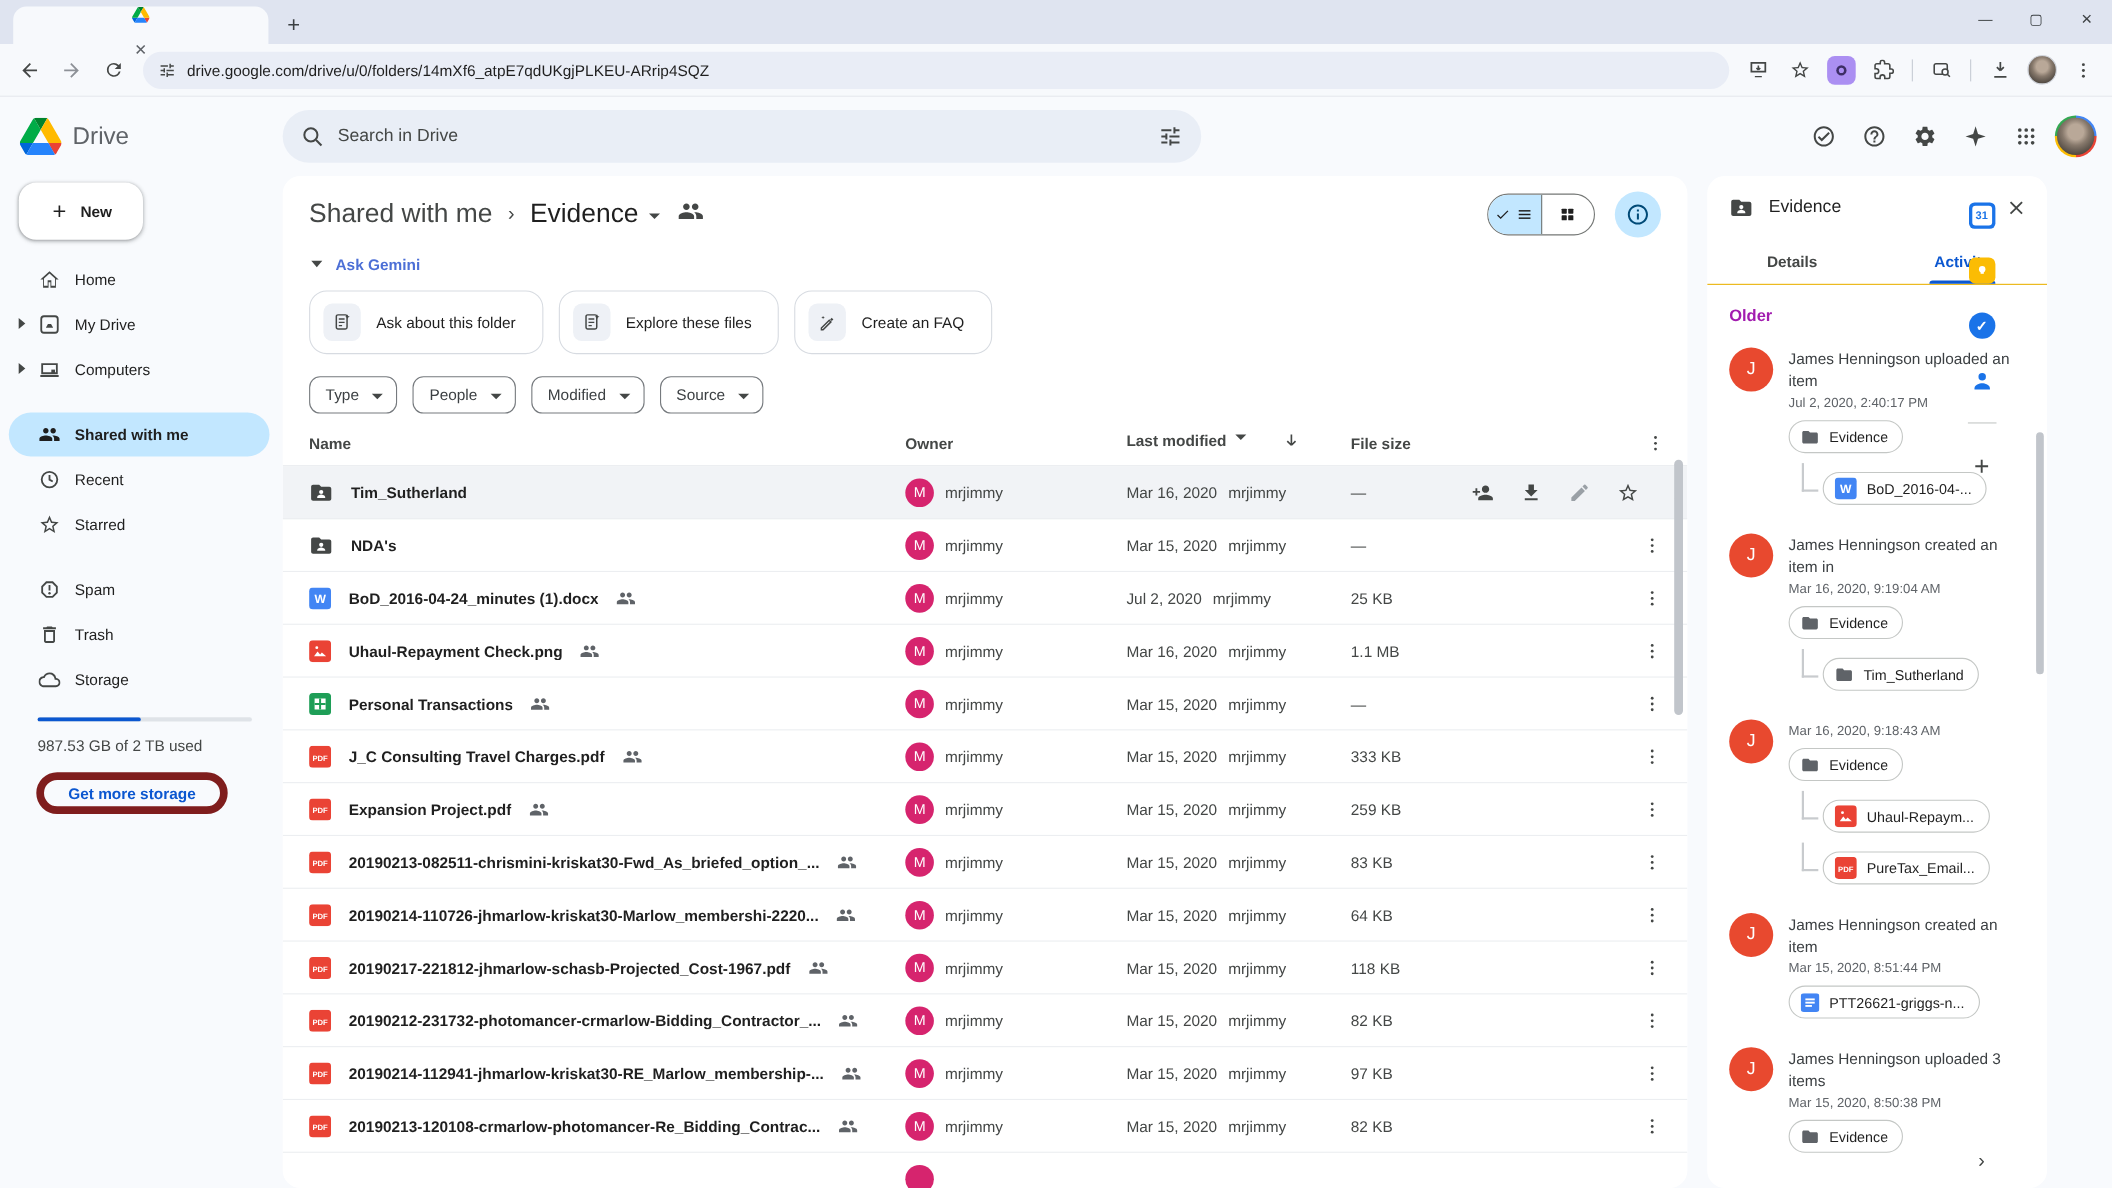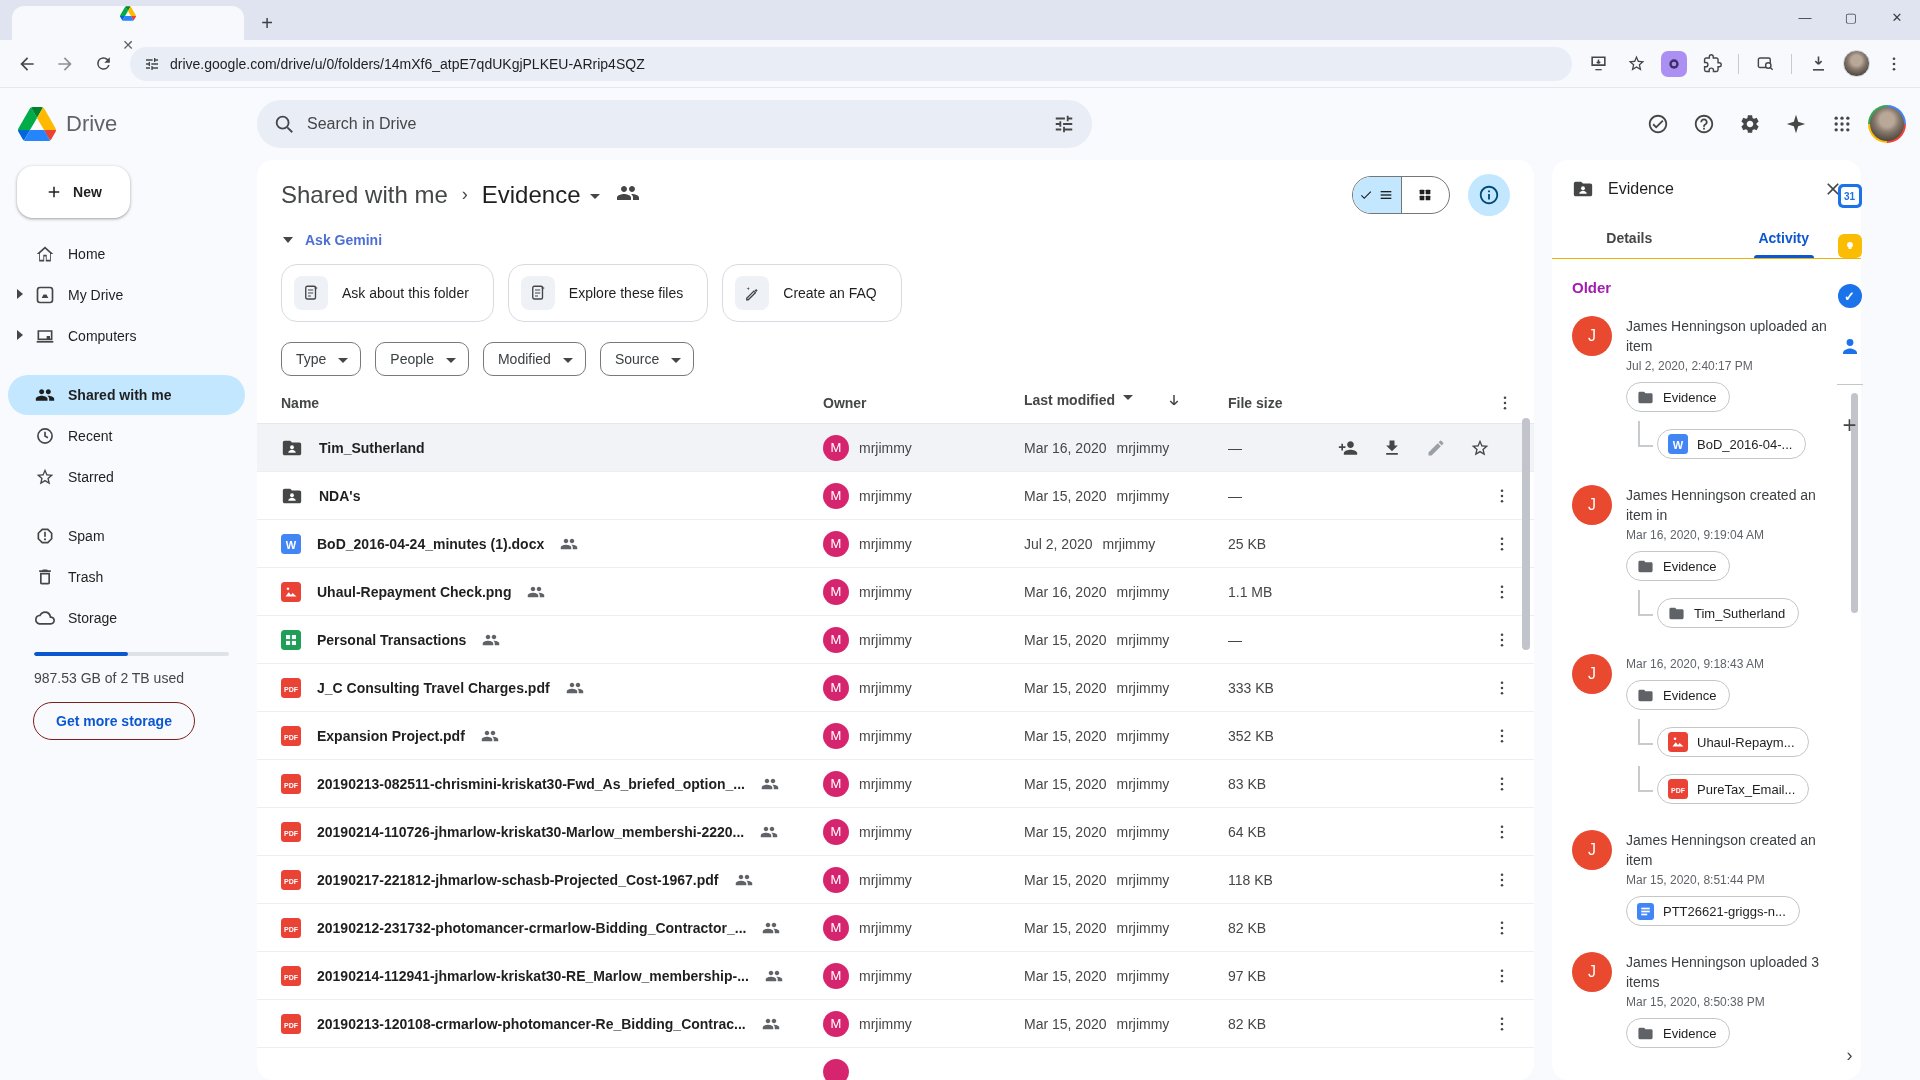--- a/index.html
+++ b/index.html
@@ -50,21 +50,21 @@
   .nav-list { margin-top:16px; }
   .nav-item { position:relative; height:40px; margin:0 12px 1px 8px; border-radius:20px;
       display:flex; align-items:center; gap:13px; padding-left:27px; font-size:14px; color:#1f1f1f; }
   .nav-item.active { background:#c2e7ff; font-weight:700; }
   .nav-gap { height:18px; }
   .caret-exp { position:absolute; left:9px; top:14px; width:0; height:0; border-left:6px solid #444746; border-top:5px solid transparent; border-bottom:5px solid transparent; }
   .storage-bar { margin:14px 28px 0 34px; height:4px; border-radius:2px; background:#dfe3e8; overflow:hidden; }
   .storage-fill { height:100%; background:#0b57d0; border-radius:2px; }
   .storage-text { margin:14px 0 0 34px; font-size:14px; color:#444746; }
   .more-storage { margin:16px 0 14px 33px; height:38px; padding:0 22px; display:inline-flex; align-items:center;
-      border:1px solid #7f1d1d; border-radius:20px; font-size:14px; font-weight:700; color:#0b57d0; background:transparent; }
+      border:7px solid #7f1d1d; border-radius:20px; font-size:14px; font-weight:700; color:#0b57d0; background:transparent; }
 
   
   .main-card { position:absolute; left:257px; top:72px; width:1277px; height:920px; background:#fff; border-radius:16px; overflow:hidden; }
   .crumb-row { display:flex; align-items:center; padding:13px 24px 0 24px; height:56px; }
   .crumb-root { font-size:24px; color:#444746; }
   .crumb-sep { margin:0 14px; color:#444746; font-size:18px; }
   .crumb-cur { font-size:24px; color:#1f1f1f; display:flex; align-items:center; gap:10px; }
   .caret-down { width:0; height:0; border-top:5px solid #444746; border-left:5px solid transparent; border-right:5px solid transparent; margin-top:3px; }
   .crumb-share { margin-left:16px; }
   .crumb-right { margin-left:auto; display:flex; align-items:center; gap:18px; }
@@ -119,21 +119,21 @@
   .act-body { flex:1; min-width:0; }
   .act-text { font-size:14px; color:#3c4043; line-height:20px; }
   .act-time { font-size:12px; color:#5f6368; margin-top:3px; }
   .chip-row { display:flex; align-items:flex-end; margin-top:9px; }
   .achip { display:inline-flex; align-items:center; gap:9px; height:30px; padding:0 13px 0 10px; border:1px solid #c4c7c5; border-radius:15px; background:#fff; max-width:200px; }
   .achip-label { font-size:13px; color:#1f1f1f; white-space:nowrap; overflow:hidden; }
   .tree { width:15px; height:26px; margin:0 4px 12px 12px; border-left:2px solid #c8cbce; border-bottom:2px solid #c8cbce; }
   .panel-scrollbar { position:absolute; right:3px; top:233px; width:7px; height:220px; border-radius:4px; background:#c1c5cb; }
 
   
-  .siderail { position:absolute; left:1820px; top:72px; width:59px; bottom:0; display:flex; flex-direction:column; align-items:center; padding-top:24px; gap:26px; }
+  .siderail { position:absolute; left:1772px; top:72px; width:59px; bottom:0; display:flex; flex-direction:column; align-items:center; padding-top:24px; gap:26px; }
   .rail-div { width:26px; height:1px; background:#c4c7c5; }
   .rail-plus { font-size:24px; color:#444746; }
   .rail-expand { position:absolute; bottom:14px; font-size:18px; color:#444746; }
   .keep-badge { width:24px; height:24px; border-radius:6px; background:#fbbc04; display:flex; align-items:center; justify-content:center; }
   .cal-badge { width:24px; height:24px; border-radius:5px; background:#1a73e8; display:flex; align-items:center; justify-content:center; }
   .cal-inner { width:18px; height:18px; border-radius:3px; background:#fff; color:#1a73e8; font-size:10px; font-weight:700; display:flex; align-items:center; justify-content:center; }
   .tasks-badge { width:24px; height:24px; border-radius:50%; background:#1a73e8; display:flex; align-items:center; justify-content:center; color:#fff; font-size:13px; font-weight:700; }
 </style>
 </head>
 <body>
@@ -748,21 +748,21 @@
                 <svg width="18" height="18" viewBox="0 0 24 24">
                   <path d="M16 11c1.66 0 2.99-1.34 2.99-3S17.66 5 16 5c-1.66 0-3 1.34-3 3s1.34 3 3 3zm-8 0c1.66 0 2.99-1.34 2.99-3S9.66 5 8 5C6.34 5 5 6.34 5 8s1.34 3 3 3zm0 2c-2.33 0-7 1.17-7 3.5V19h14v-2.5c0-2.33-4.67-3.5-7-3.5zm8 0c-.29 0-.62.02-.97.05 1.16.84 1.97 1.97 1.97 3.45V19h6v-2.5c0-2.33-4.67-3.5-7-3.5z" fill="#5f6368"></path>
                 </svg>
               </span>
             </div>
             <div class="cell-owner">
               <span class="avatar-m">M</span>
               <span>mrjimmy</span>
             </div>
             <div class="cell-mod"><span>Mar 15, 2020</span><span>mrjimmy</span></div>
-            <div class="cell-size">352 KB</div>
+            <div class="cell-size">259 KB</div>
             <div class="cell-actions">
               <span class="act-ic">
                 <svg width="18" height="18" viewBox="0 0 24 24">
                   <circle cx="12" cy="5" r="1.7" fill="#444746"></circle>
                   <circle cx="12" cy="12" r="1.7" fill="#444746"></circle>
                   <circle cx="12" cy="19" r="1.7" fill="#444746"></circle>
                 </svg>
               </span>
             </div>
           </div>

